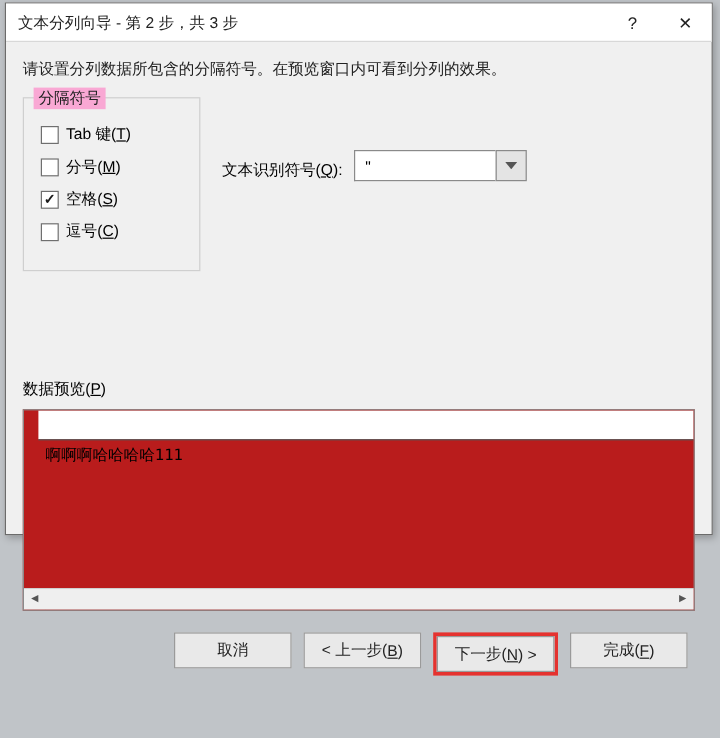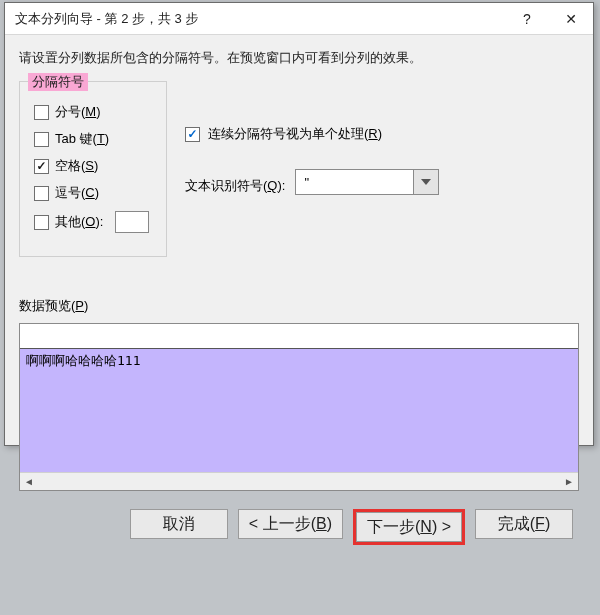--- a/index.html
+++ b/index.html
@@ -81,27 +81,28 @@
     width: 118px; border: 1px solid #8a8a8a; border-right: none;
     background: #fff; padding: 0 8px; font-size: 13px;
     display: flex; align-items: center;
   }
   .combo-btn {
     width: 26px; border: 1px solid #8a8a8a;
     background: #e4e4e4;
     display: flex; align-items: center; justify-content: center;
   }
   .combo-btn svg { width: 10px; height: 6px; }
-  .preview-label { margin-top: 40px; margin-bottom: 8px; }
+  .preview-label { margin-top: 89px; margin-bottom: 8px; }
   .preview-box {
     border: 1px solid #8a8a8a;
-    background: #c4b5fd;
+    background: #b91c1c;
     height: 168px;
     position: relative;
     overflow: hidden;
+    padding-left: 12px;
   }
   .preview-header {
     height: 24px; background: #fff;
   }
   .preview-sep { height: 1px; background: #555; }
   .preview-row {
     padding: 3px 6px; font-size: 13px; font-family: "SimSun", monospace;
   }
   .hscroll {
     position: absolute; left: 0; right: 0; bottom: 0;
@@ -117,21 +118,21 @@
   .hscroll .track { flex: 1; position: relative; background: #efefef; }
   .buttons {
     display: flex; justify-content: flex-end; gap: 10px;
     padding: 18px 6px 14px 6px;
   }
   .btn {
     min-width: 98px; height: 30px;
     border: 1px solid #9a9a9a;
     background: #e9e9e9;
     display: flex; align-items: center; justify-content: center;
-    font-size: 16px; color: #222;
+    font-size: 13px; color: #222;
     padding: 0 10px;
   }
   .highlight {
     border: 3px solid #e5322f;
     padding: 0;
   }
 </style>
 </head>
 <body>
 
@@ -148,61 +149,48 @@
     <div class="instruction">请设置分列数据所包含的分隔符号。在预览窗口内可看到分列的效果。</div>
 
     <div class="top-row">
 
       <div class="fieldset">
         <div class="legend">分隔符号</div>
 
         <div class="chk-row">
           <div class="chk"></div>
           <span>
+            <span>Tab 键(</span><span class="u">T</span><span>)</span>
+          </span>
+        </div>
+
+        <div class="chk-row">
+          <div class="chk"></div>
+          <span>
             <span>分号(</span><span class="u">M</span><span>)</span>
           </span>
         </div>
 
         <div class="chk-row">
+          <div class="chk checked"></div>
+          <span>
+            <span>空格(</span><span class="u">S</span><span>)</span>
+          </span>
+        </div>
+
+        <div class="chk-row">
           <div class="chk"></div>
           <span>
-            <span>Tab 键(</span><span class="u">T</span><span>)</span>
-          </span>
-        </div>
-
-        <div class="chk-row">
-          <div class="chk checked"></div>
-          <span>
-            <span>空格(</span><span class="u">S</span><span>)</span>
-          </span>
-        </div>
-
-        <div class="chk-row">
-          <div class="chk"></div>
-          <span>
             <span>逗号(</span><span class="u">C</span><span>)</span>
           </span>
         </div>
 
-        <div class="chk-row">
-          <div class="chk"></div>
-          <span>
-            <span>其他(</span><span class="u">O</span><span>):</span>
-          </span>
-          <div class="other-input"></div>
-        </div>
       </div>
 
       <div class="right-col">
-        <div class="treat-row">
-          <div class="chk checked blue"></div>
-          <span>
-            <span>连续分隔符号视为单个处理(</span><span class="u">R</span><span>)</span>
-          </span>
-        </div>
 
         <div class="qualifier-row">
           <span>
             <span>文本识别符号(</span><span class="u">Q</span><span>):</span>
           </span>
           <div class="combo">
             <div class="combo-input">"</div>
             <div class="combo-btn">
               <svg viewBox="0 0 10 6">
                   <path d="M0 0 L5 6 L10 0 Z" fill="#555"></path>

